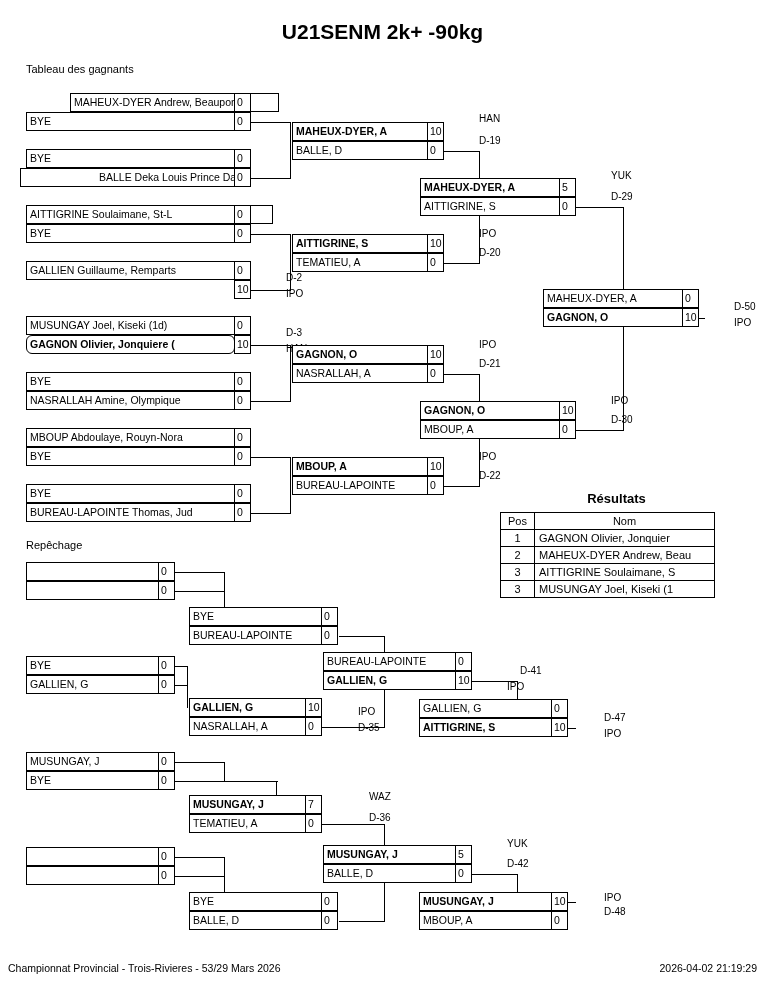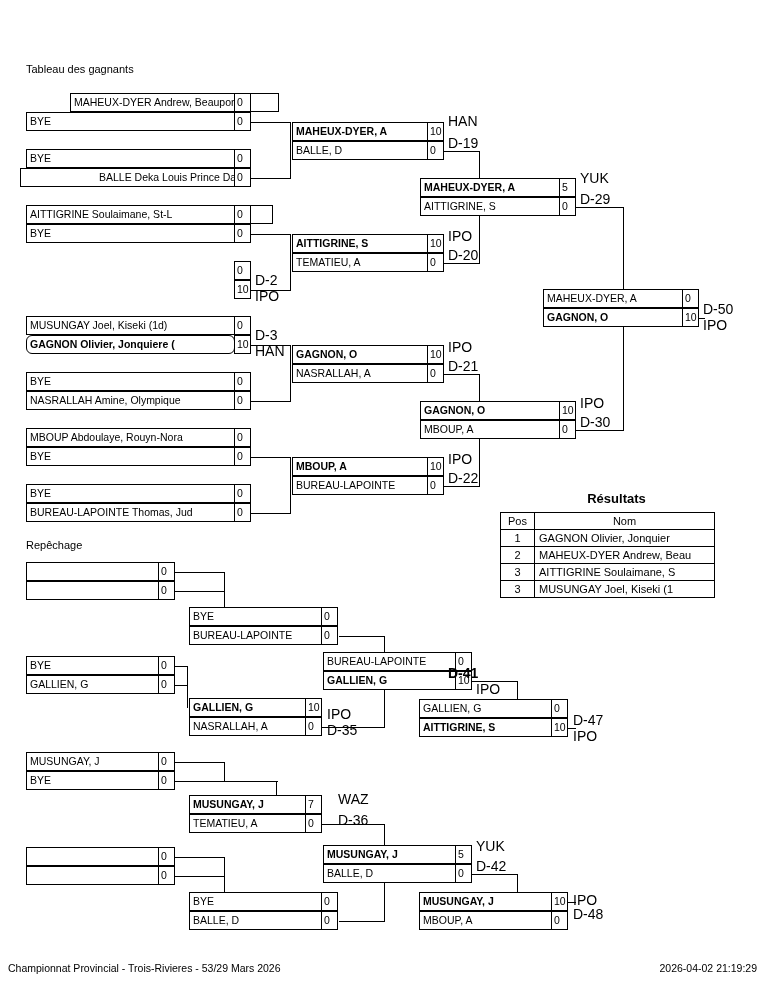--- a/index.html
+++ b/index.html
@@ -54,21 +54,21 @@
     color:#000;
   }
 
   
   .ln{position:absolute;background:#000;}
   .lnh{height:1px;}
   .lnv{width:1px;}
 
   
   .code{
-    position:absolute;font-size:14px;color:#000;white-space:nowrap;
+    position:absolute;font-size:10px;color:#000;white-space:nowrap;margin-left:31px;
   }
 
   
   .res-table{
     position:absolute;
     border-collapse:collapse;
     font-size:11px;
     color:#000;
     background:#fff;
   }
@@ -90,38 +90,40 @@
   }
   .footer-right{
     position:absolute;right:8px;top:962px;font-size:10.5px;color:#000;
   }
 </style>
 </head>
 <body>
 
 <div id="root">
 
+  <div class="title">U21SENM 2k+ -90kg</div>
 
   <div class="section-label" style="left:26px;top:63px;">Tableau des gagnants</div>
 
   <div class="cell" style="left:26px;top:93px;width:209px;margin-left:44px;">MAHEUX-DYER Andrew, Beaupor</div>
   <div class="score" style="left:234px;top:93px;">0</div>
   <div class="cell" style="left:26px;top:112px;width:209px;">BYE</div>
   <div class="score" style="left:234px;top:112px;">0</div>
 
   <div class="cell" style="left:26px;top:149px;width:209px;">BYE</div>
   <div class="score" style="left:234px;top:149px;">0</div>
   <div class="cell" style="left:20px;top:168px;width:223px;text-align:right;">BALLE Deka Louis Prince Dan</div>
   <div class="score" style="left:234px;top:168px;">0</div>
 
   <div class="cell" style="left:26px;top:205px;width:247px;">AITTIGRINE Soulaimane, St-L</div>
   <div class="score" style="left:234px;top:205px;">0</div>
   <div class="cell" style="left:26px;top:224px;width:209px;">BYE</div>
   <div class="score" style="left:234px;top:224px;">0</div>
 
+  <div class="cell" style="left:26px;top:261px;width:209px;">GALLIEN Guillaume, Remparts</div>
   <div class="score" style="left:234px;top:261px;">0</div>
   <div class="score" style="left:234px;top:280px;">10</div>
 
   <div class="cell" style="left:26px;top:316px;width:209px;">MUSUNGAY Joel, Kiseki (1d)</div>
   <div class="score" style="left:234px;top:316px;">0</div>
   <div class="cell bold" style="left:26px;top:335px;width:209px;border-radius:6px;">GAGNON Olivier, Jonquiere (</div>
   <div class="score" style="left:234px;top:335px;">10</div>
 
   <div class="cell" style="left:26px;top:372px;width:209px;">BYE</div>
   <div class="score" style="left:234px;top:372px;">0</div>
@@ -333,21 +335,21 @@
   <div class="cell" style="left:323px;top:652px;width:133px;">BUREAU-LAPOINTE</div>
   <div class="score" style="left:455px;top:652px;">0</div>
   <div class="cell bold" style="left:323px;top:671px;width:133px;">GALLIEN, G</div>
   <div class="score" style="left:455px;top:671px;">10</div>
 
   <div class="cell bold" style="left:323px;top:845px;width:133px;">MUSUNGAY, J</div>
   <div class="score" style="left:455px;top:845px;">5</div>
   <div class="cell" style="left:323px;top:864px;width:133px;">BALLE, D</div>
   <div class="score" style="left:455px;top:864px;">0</div>
 
-  <div class="code" style="left:448px;top:665px;font-weight:bold;">D-41</div>
+  <div class="code" style="left:489px;top:665px;">D-41</div>
   <div class="code" style="left:476px;top:681px;">IPO</div>
   <div class="code" style="left:476px;top:838px;">YUK</div>
   <div class="code" style="left:476px;top:858px;">D-42</div>
 
   <div class="ln lnh" style="left:472px;top:681px;width:46px;"></div>
   <div class="ln lnv" style="left:517px;top:681px;height:28px;"></div>
   <div class="ln lnh" style="left:472px;top:874px;width:46px;"></div>
   <div class="ln lnv" style="left:517px;top:874px;height:28px;"></div>
 
   <div class="cell" style="left:419px;top:699px;width:133px;">GALLIEN, G</div>

